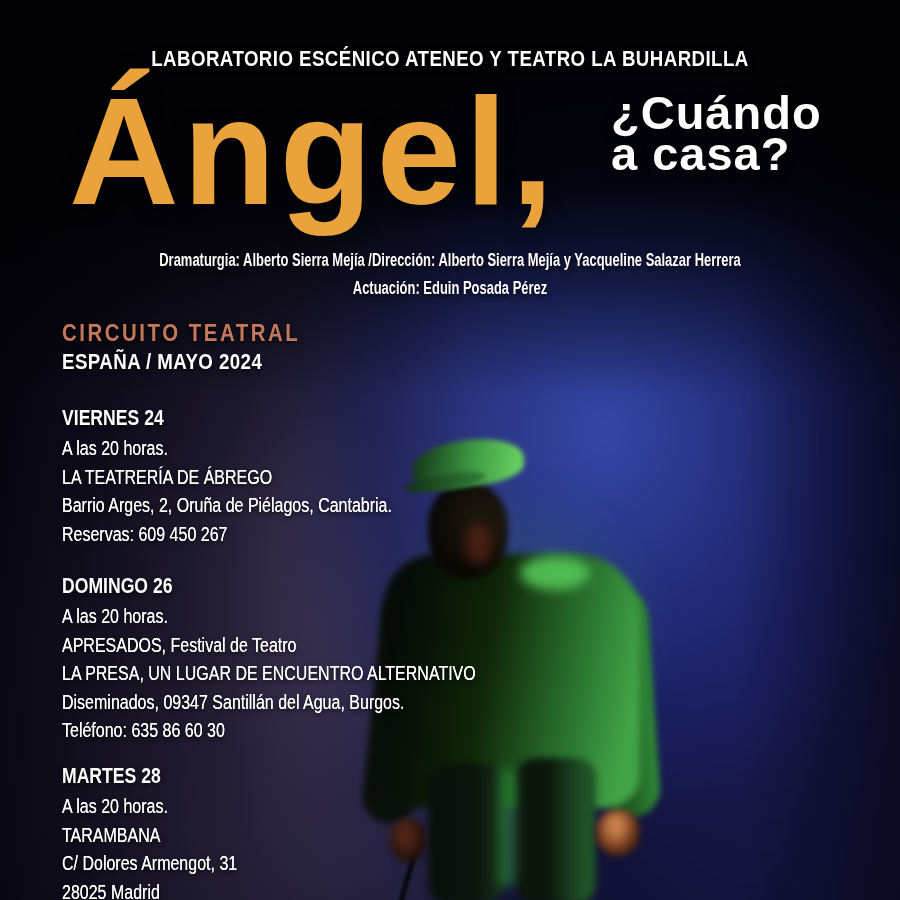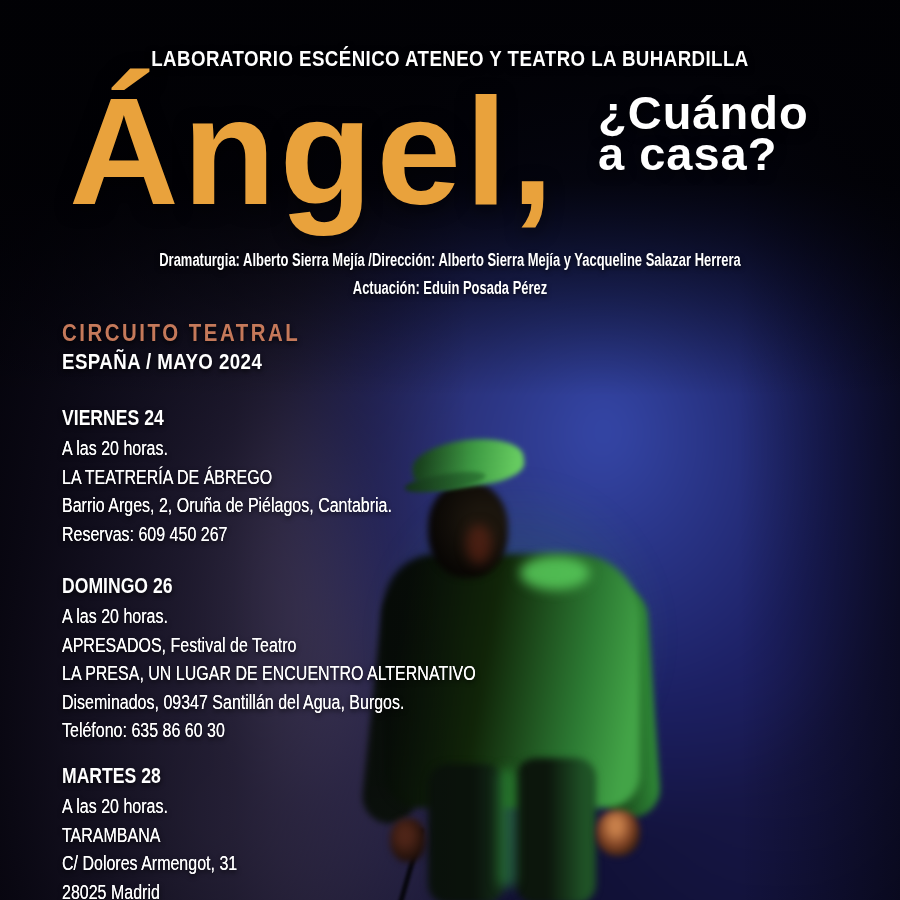--- a/index.html
+++ b/index.html
@@ -69,21 +69,21 @@
   .presenter{
     top:46px;left:0;width:900px;text-align:center;
     font-size:22px;font-weight:bold;letter-spacing:.5px;
     transform:scaleX(.85);text-shadow:0 2px 8px rgba(0,0,0,.7);
   }
   .title-main{
     left:69px;top:75px;font-size:152px;font-weight:800;line-height:1;
     color:#E9A23C;letter-spacing:4px;text-shadow:0 4px 18px rgba(0,0,0,.55);
   }
   .title-sub{
-    left:598px;top:92px;font-size:47px;font-weight:800;line-height:41px;
+    left:611px;top:92px;font-size:47px;font-weight:800;line-height:41px;
     letter-spacing:1px;text-shadow:0 3px 12px rgba(0,0,0,.7);
   }
   .credits{
     top:246px;left:0;width:900px;text-align:center;
     font-size:18px;font-weight:bold;line-height:28px;
     transform:scaleX(.72);text-shadow:0 2px 6px rgba(0,0,0,.8);
   }
   .tour{left:62px;top:320px;transform:scaleX(.85);transform-origin:0 0;white-space:nowrap;}
   .tour-label{
     color:#C5795A;font-size:24px;font-weight:800;letter-spacing:3px;line-height:26px;

